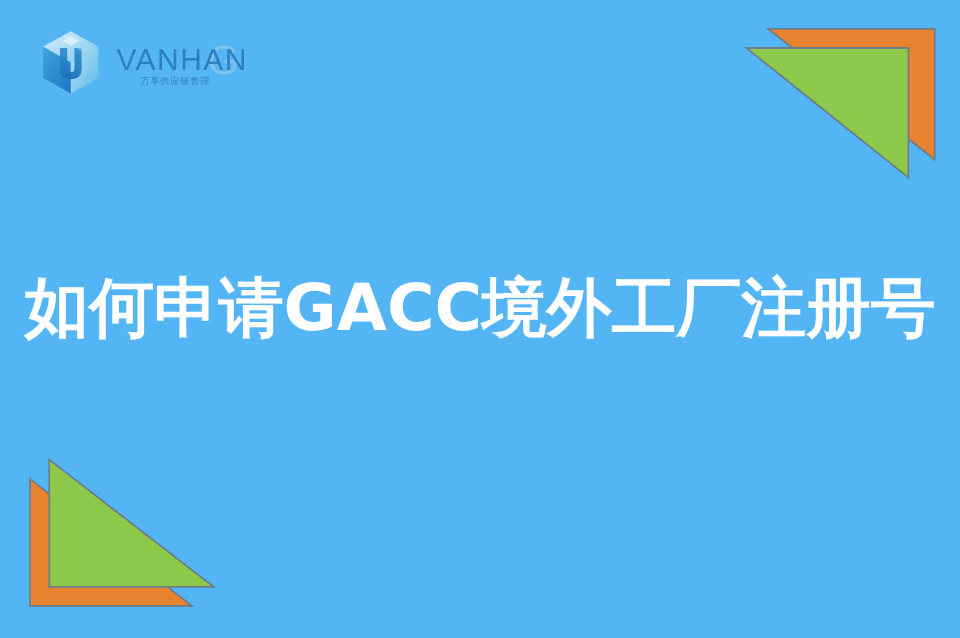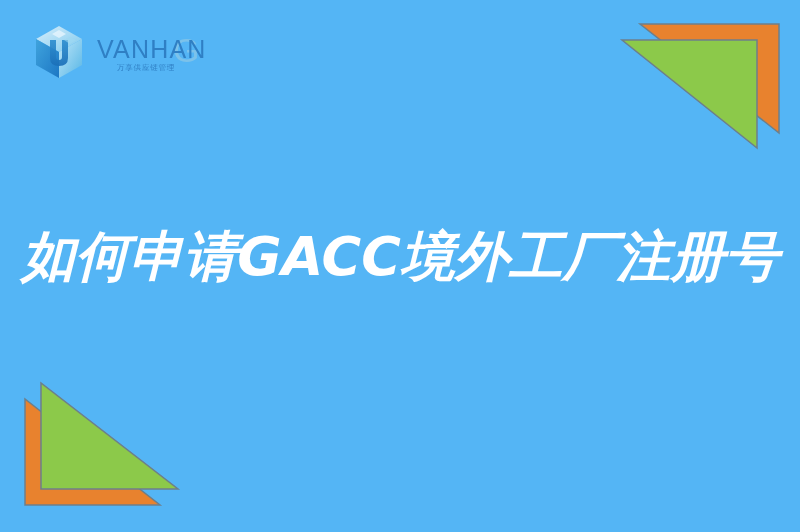--- a/index.html
+++ b/index.html
@@ -65,21 +65,20 @@
     top: 221px;
     width: 800px;
     text-align: center;
     color: #ffffff;
     font-size: 54px;
     font-weight: bold;
     letter-spacing: 0px;
     line-height: 72px;
     white-space: nowrap;
     font-family: "DejaVu Sans", "Liberation Sans", sans-serif;
-    font-style: italic;
   }
 </style>
 </head>
 <body>
 
 <div id="poster">
 
   <svg class="deco-layer" viewBox="0 0 800 532" width="800" height="532" xmlns="http://www.w3.org/2000/svg">
 
     <polygon fill="#e8822e" stroke="#6d7f8a" stroke-width="1.5" points="640,24 779,24 779,133"></polygon>

